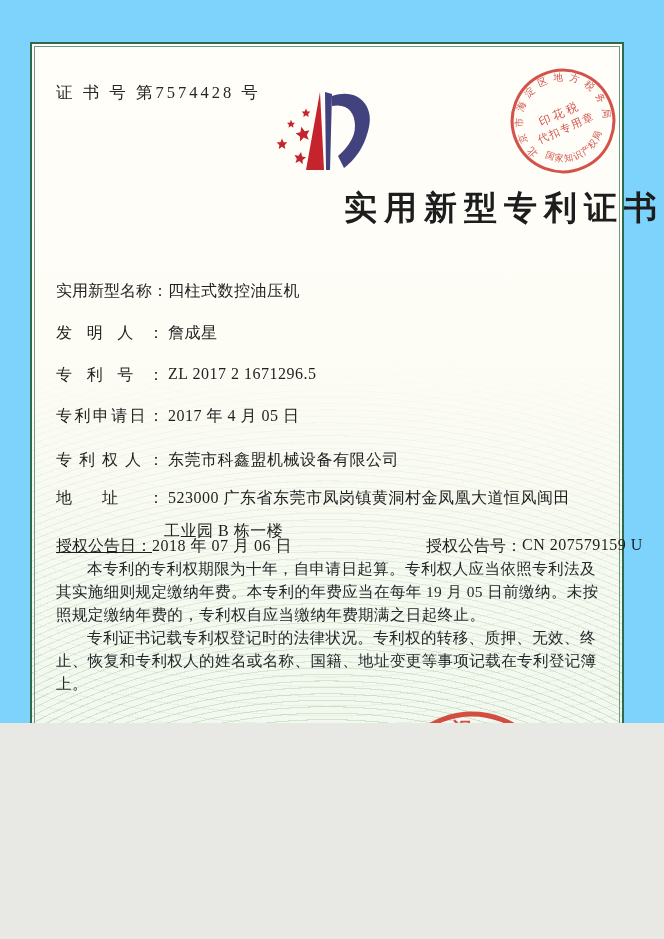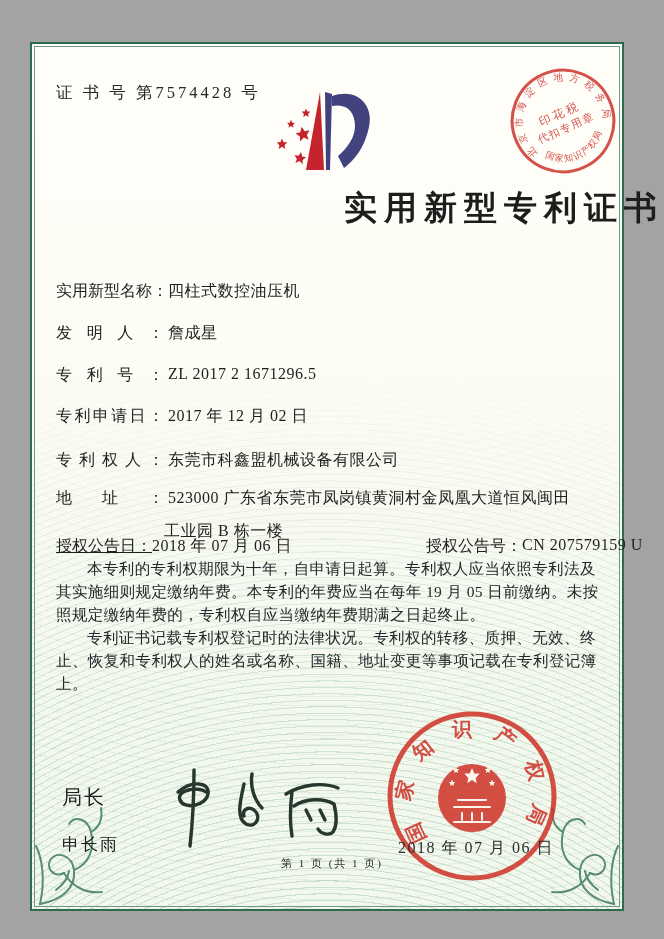--- a/index.html
+++ b/index.html
@@ -1,18 +1,18 @@
 <!DOCTYPE html>
 <html><head>
 <meta charset="utf-8">
 <style>
   html,body { margin:0; padding:0; background:#e8e8e4; }
   .page {
-    position:relative; width:664px; height:939px; margin:0 auto;
-    background:#a3a3a3; overflow:hidden;
+    position:relative; width:664px; height:723px; margin:0 auto;
+    background:#7dd3fc; overflow:hidden;
     font-family:"Liberation Serif", serif; color:#222;
   }
   
   .frame {
     position:absolute; left:30px; top:42px; width:594px; height:869px;
     border:2.5px solid #2e6a4c; box-sizing:border-box;
     background:
       linear-gradient(180deg, #fffef9 0%, #fdfcf5 36%, rgba(253,252,245,.55) 56%, rgba(253,252,245,.10) 76%, rgba(253,252,245,0) 100%),
       repeating-radial-gradient(150% 110% at 50% 152%, rgba(118,172,130,.30) 0 1px, rgba(118,172,130,0) 1px 6px),
       repeating-radial-gradient(150% 110% at 50% -60%, rgba(118,172,130,.12) 0 1px, rgba(118,172,130,0) 1px 9px),
@@ -114,21 +114,21 @@
   <div class="frow" style="top:323px">
     <span class="flabel">发明人：</span>
     <span class="fvalue">詹成星</span>
   </div>
   <div class="frow" style="top:365px">
     <span class="flabel">专利号：</span>
     <span class="fvalue">ZL 2017 2 1671296.5</span>
   </div>
   <div class="frow" style="top:406px">
     <span class="flabel">专利申请日：</span>
-    <span class="fvalue">2017 年 12 月 02 日</span>
+    <span class="fvalue">2017 年 4 月 05 日</span>
   </div>
   <div class="frow" style="top:450px">
     <span class="flabel">专利权人：</span>
     <span class="fvalue">东莞市科鑫盟机械设备有限公司</span>
   </div>
   <div class="frow" style="top:488px">
     <div>
       <span class="flabel">地址：</span>
       <span class="fvalue">523000 广东省东莞市凤岗镇黄洞村金凤凰大道恒风闽田</span>
     </div>

